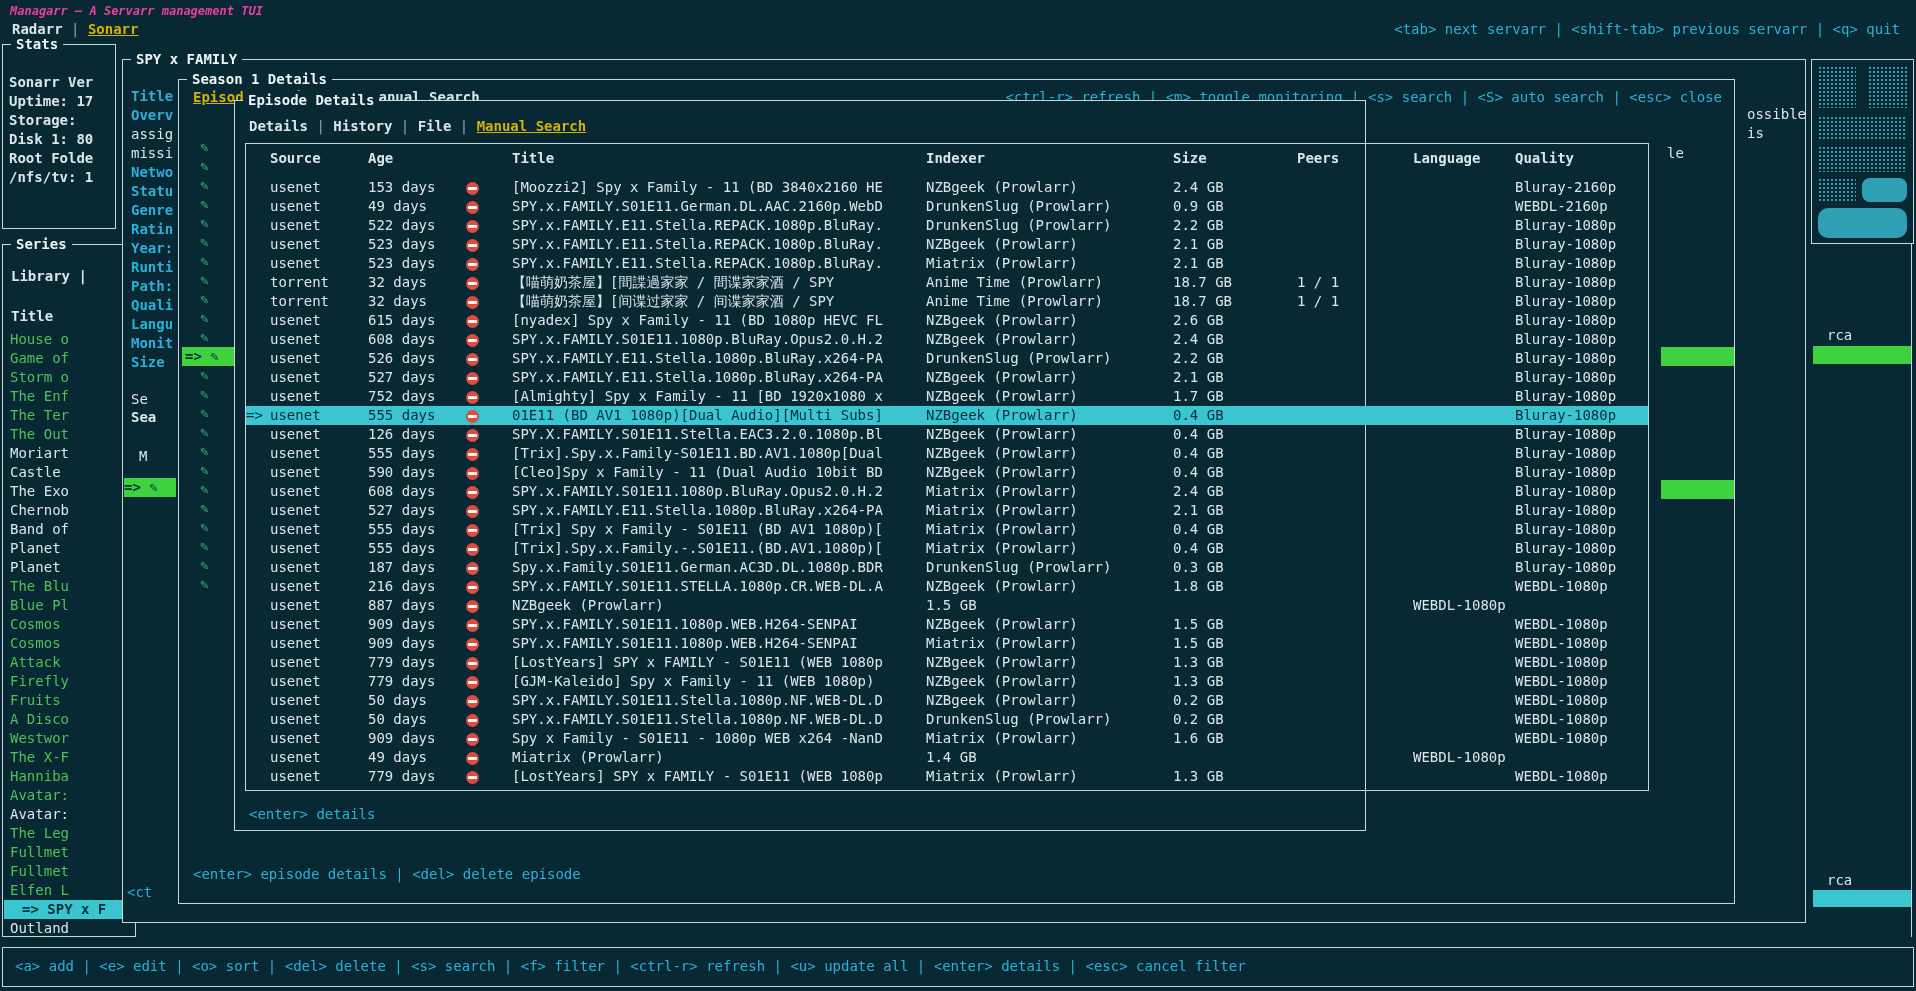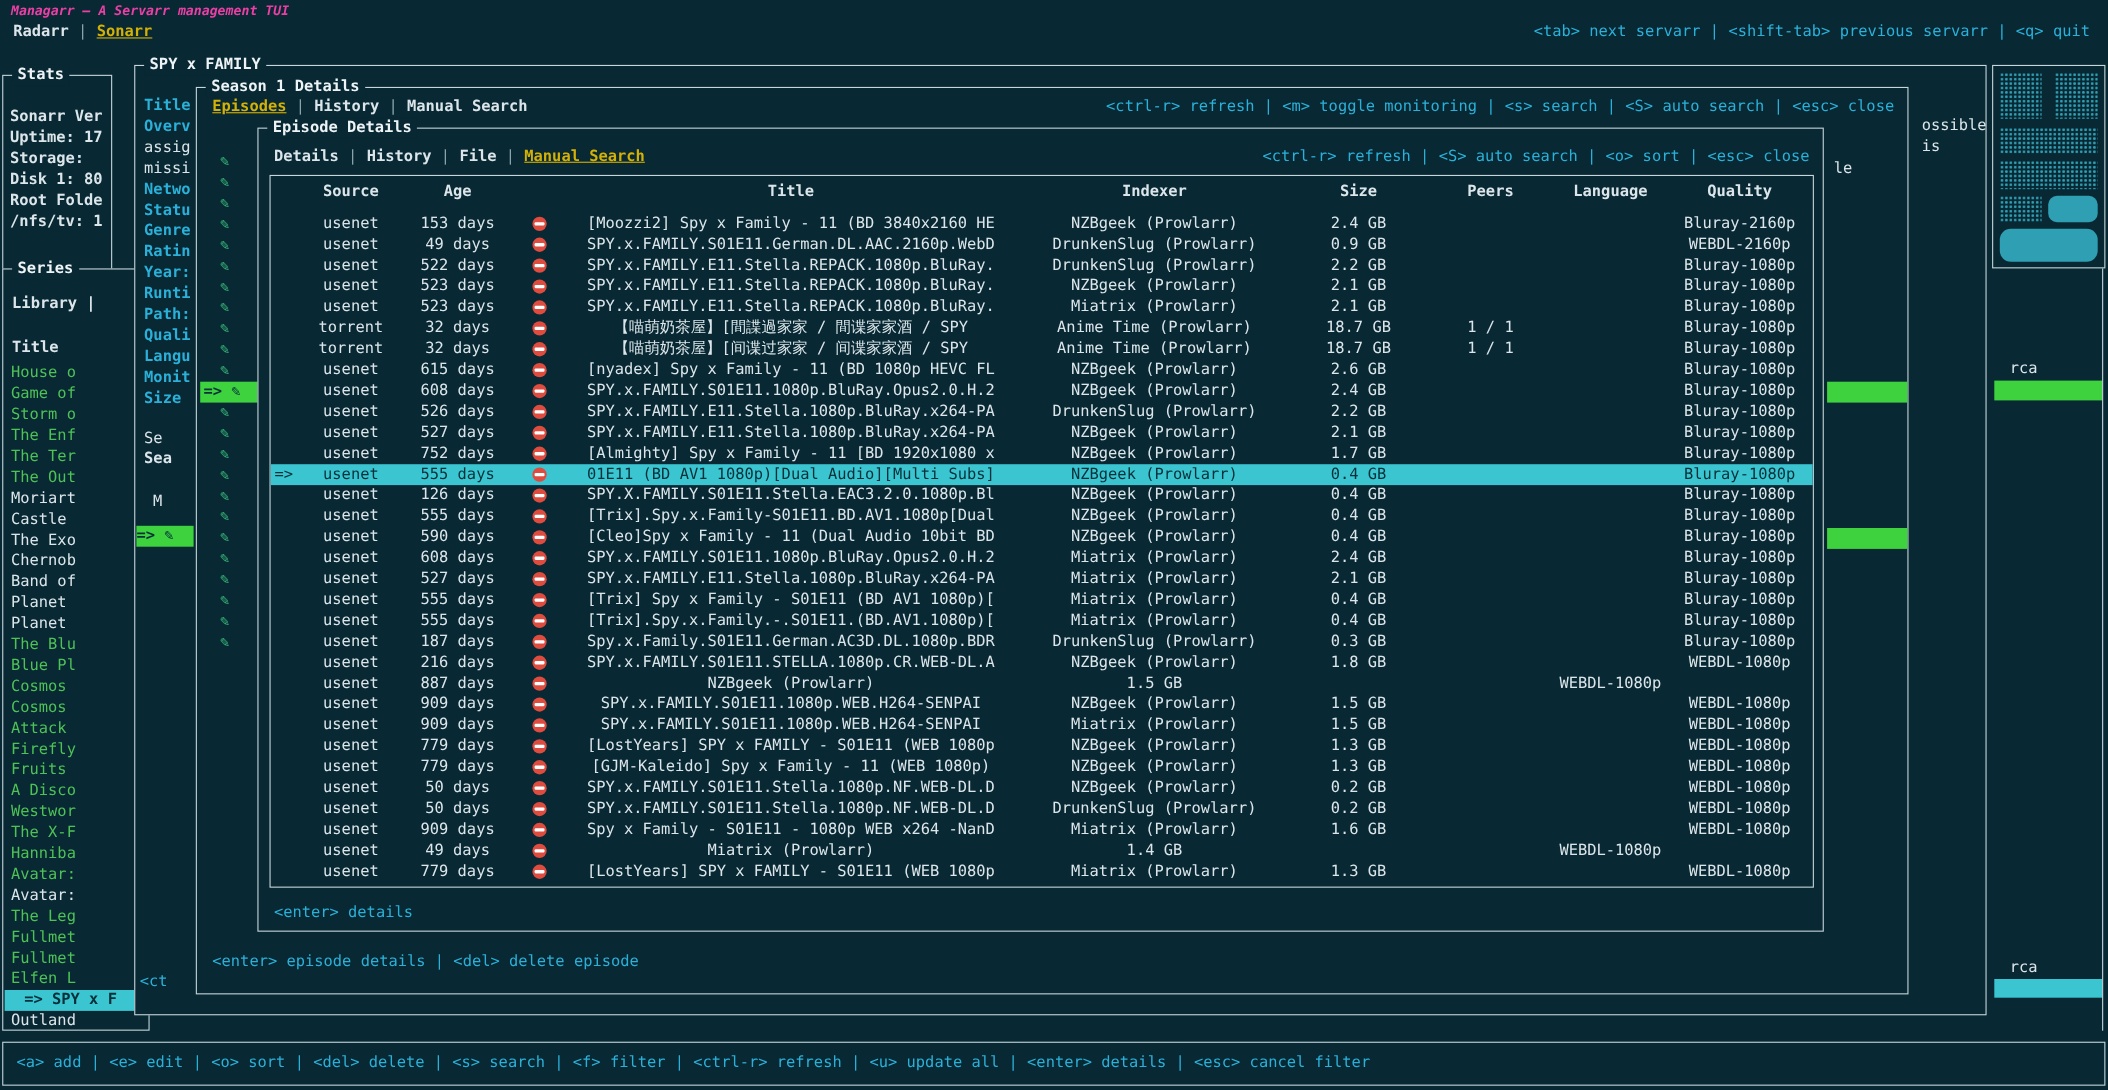--- a/index.html
+++ b/index.html
@@ -21,21 +21,21 @@
   
   .topline{position:absolute;left:10px;top:1px;height:19px;}
   .app-title{color:var(--magenta);font-weight:bold;font-style:italic;font-size:12px;}
   .navline{position:absolute;left:12px;top:20px;right:12px;height:19px;}
   .top-hints{position:absolute;right:4px;top:0;}
   .wtab{font-weight:bold;cursor:default;}
   .wtab.active{color:var(--yellow);text-decoration:underline;}
   .tabsep{color:var(--dim);}
 
   
-  .stats-panel{left:2px;top:68px;width:100px;height:185px;}
+  .stats-panel{left:2px;top:44px;width:114px;height:185px;}
   #stats-lines{position:absolute;top:28px;left:6px;right:2px;}
   .stat-line{height:19px;font-weight:bold;white-space:pre;overflow:hidden;}
 
   
   .series-panel{left:2px;top:244px;width:134px;height:693px;}
   .series-tab{position:absolute;top:22px;left:8px;font-weight:bold;white-space:pre;}
   .series-header{position:absolute;top:62px;left:8px;font-weight:bold;}
   #series-list{position:absolute;top:85px;left:1px;right:1px;bottom:1px;overflow:hidden;}
   .sitem{height:19px;line-height:19px;padding-left:6px;white-space:pre;overflow:hidden;}
   .sitem.green{color:var(--green);}
@@ -80,21 +80,21 @@
   .season-hints{position:absolute;top:8px;right:12px;}
   #monitor-strip{position:absolute;left:3px;top:58px;width:54px;}
   .mrow{height:19px;line-height:19px;padding-left:18px;color:var(--icon-green);white-space:pre;}
   .mrow.sel{background:var(--bar-green);color:var(--sel-text);padding-left:3px;font-weight:bold;}
   .sbarA{left:1482px;top:267px;width:73px;height:19px;}
   .sbarB{left:1482px;top:400px;width:73px;height:19px;}
   .f-le{left:1488px;top:64px;}
   .season-bottom-hints{position:absolute;left:14px;top:785px;}
 
   
-  .episode-win{left:234px;top:116px;width:1424px;height:731px;text-align:center;}
+  .episode-win{left:234px;top:100px;width:1132px;height:731px;}
   .ep-tabs{top:16px;}
   .episode-hints{position:absolute;top:16px;right:12px;}
   .results-box{position:absolute;left:10px;top:42px;width:1404px;height:648px;border:1px solid var(--border);overflow:hidden;}
   .trow{display:grid;grid-template-columns:24px 98px 96px 48px 414px 247px 124px 116px 102px auto;height:19px;line-height:19px;}
   .thead{margin-top:5px;font-weight:bold;}
   #results-rows{margin-top:10px;}
   .cell{white-space:pre;overflow:hidden;}
   .trow.selected{background:var(--selection);color:var(--sel-text);}
   .noentry{display:inline-block;width:13px;height:13px;border-radius:50%;background:var(--red);position:relative;top:3px;left:2px;}
   .noentry::after{content:"";position:absolute;left:2px;top:5px;width:9px;height:3px;background:#fff;border-radius:1px;}
@@ -247,21 +247,20 @@
       </div>
     <div class="bar green sbarA"></div>
     <div class="bar green sbarB"></div>
     <span class="frag f-le">le</span>
     <span class="hints season-bottom-hints">&lt;enter&gt; episode details | &lt;del&gt; delete episode</span>
   </div>
 
   <div class="win episode-win">
     <span class="win-title">Episode Details</span>
     <div class="tabrow ep-tabs" id="episode-tabs"><span class="wtab">Details</span><span class="tabsep"> | </span><span class="wtab">History</span><span class="tabsep"> | </span><span class="wtab">File</span><span class="tabsep"> | </span><span class="wtab active">Manual Search</span></div>
-    <span class="hints episode-hints">&lt;ctrl-r&gt; refresh | &lt;S&gt; auto search | &lt;o&gt; sort | &lt;esc&gt; close</span>
     <div class="results-box">
       <div class="trow thead" id="results-header">
           <span class="cell"></span>
           <span class="cell">Source</span>
           <span class="cell">Age</span>
           <span class="cell"></span>
           <span class="cell">Title</span>
           <span class="cell">Indexer</span>
           <span class="cell">Size</span>
           <span class="cell">Peers</span>

